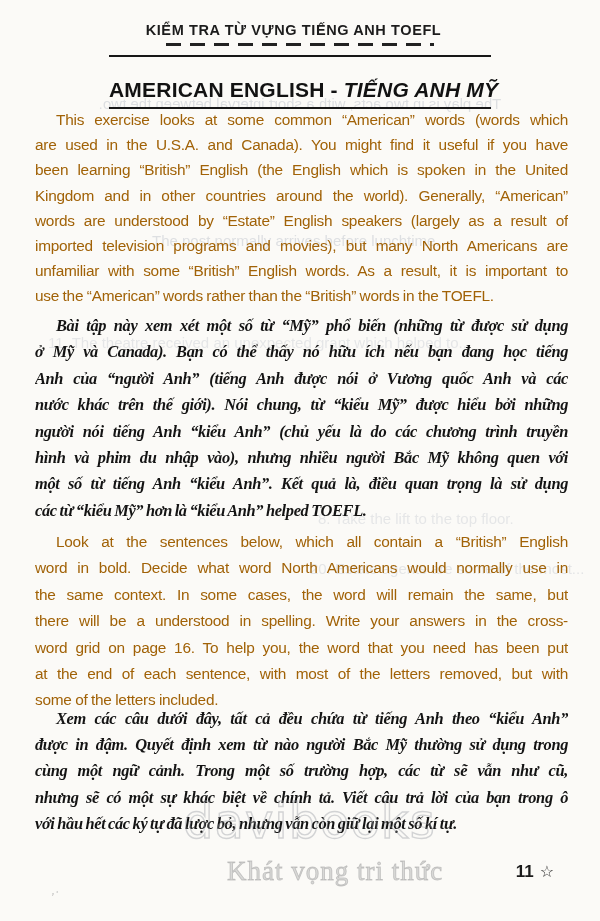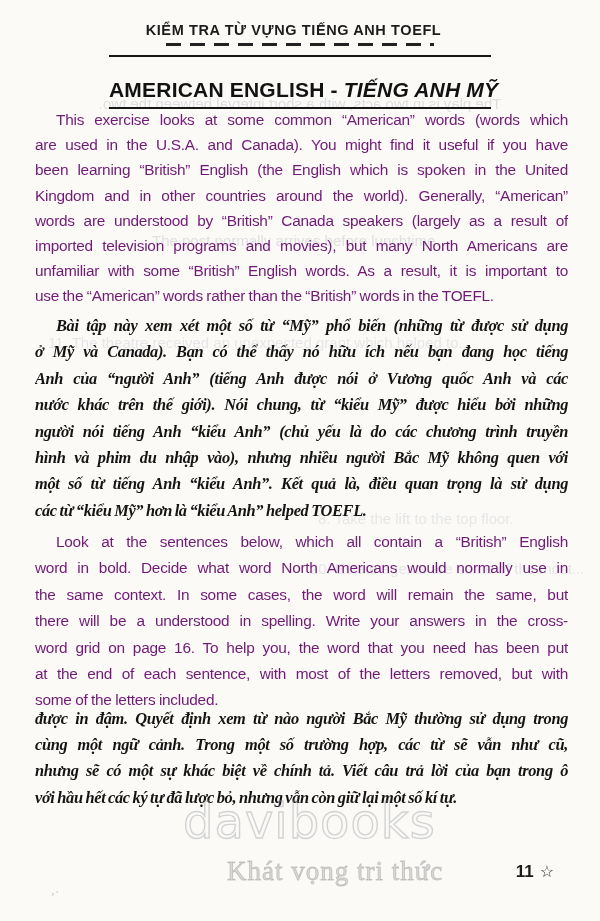--- a/index.html
+++ b/index.html
@@ -62,21 +62,21 @@
     white-space: nowrap;
   }
   .line.last { text-align-last: left; }
   .line.first { text-indent: 21px; }
 
   .en .line {
     font-family: "Liberation Sans", sans-serif;
     font-size: 15.4px;
     letter-spacing: -0.25px;
     word-spacing: -0.5px;
-    color: #701a75;
+    color: #a16207;
   }
   .vi .line {
     font-family: "Liberation Serif", serif;
     font-style: italic;
     font-weight: 600;
     font-size: 16.4px;
     letter-spacing: -0.35px;
     word-spacing: -1px;
     color: #141414;
   }
@@ -165,21 +165,21 @@
 
   <div class="title-block">
     <h1><span class="title-en">AMERICAN ENGLISH - </span><span class="title-vi">TIẾNG ANH MỸ</span></h1>
   </div>
 
   <div class="para en" id="para-1">
       <div class="line first">This exercise looks at some common “American” words (words which</div>
       <div class="line">are used in the U.S.A. and Canada). You might find it useful if you have</div>
       <div class="line">been learning “British” English (the English which is spoken in the United</div>
       <div class="line">Kingdom and in other countries around the world). Generally, “American”</div>
-      <div class="line">words are understood by “British” Canada speakers (largely as a result of</div>
+      <div class="line">words are understood by “Estate” English speakers (largely as a result of</div>
       <div class="line">imported television programs and movies), but many North Americans are</div>
       <div class="line">unfamiliar with some “British” English words. As a result, it is important to</div>
       <div class="line last">use the “American” words rather than the “British” words in the TOEFL.</div>
     </div>
   <div class="para vi" id="para-2">
       <div class="line first">Bài tập này xem xét một số từ “Mỹ” phổ biến (những từ được sử dụng</div>
       <div class="line">ở Mỹ và Canada). Bạn có thể thấy nó hữu ích nếu bạn đang học tiếng</div>
       <div class="line">Anh của “người Anh” (tiếng Anh được nói ở Vương quốc Anh và các</div>
       <div class="line">nước khác trên thế giới). Nói chung, từ “kiểu Mỹ” được hiểu bởi những</div>
       <div class="line">người nói tiếng Anh “kiểu Anh” (chủ yếu là do các chương trình truyền</div>
@@ -190,20 +190,21 @@
   <div class="para en" id="para-3">
       <div class="line first">Look at the sentences below, which all contain a “British” English</div>
       <div class="line">word in bold. Decide what word North Americans would normally use in</div>
       <div class="line">the same context. In some cases, the word will remain the same, but</div>
       <div class="line">there will be a understood in spelling. Write your answers in the cross-</div>
       <div class="line">word grid on page 16. To help you, the word that you need has been put</div>
       <div class="line">at the end of each sentence, with most of the letters removed, but with</div>
       <div class="line last">some of the letters included.</div>
     </div>
   <div class="para vi" id="para-4">
+      <div class="line first">Xem các câu dưới đây, tất cả đều chứa từ tiếng Anh theo “kiểu Anh”</div>
       <div class="line">được in đậm. Quyết định xem từ nào người Bắc Mỹ thường sử dụng trong</div>
       <div class="line">cùng một ngữ cảnh. Trong một số trường hợp, các từ sẽ vẫn như cũ,</div>
       <div class="line">nhưng sẽ có một sự khác biệt về chính tả. Viết câu trả lời của bạn trong ô</div>
       <div class="line last">với hầu hết các ký tự đã lược bỏ, nhưng vẫn còn giữ lại một số kí tự.</div>
     </div>
 
   <div class="watermark-outline">davibooks</div>
   <div class="watermark-slogan">Khát vọng tri thức</div>
 
   <div class="page-number"><span>11</span><span class="star">☆</span></div>

